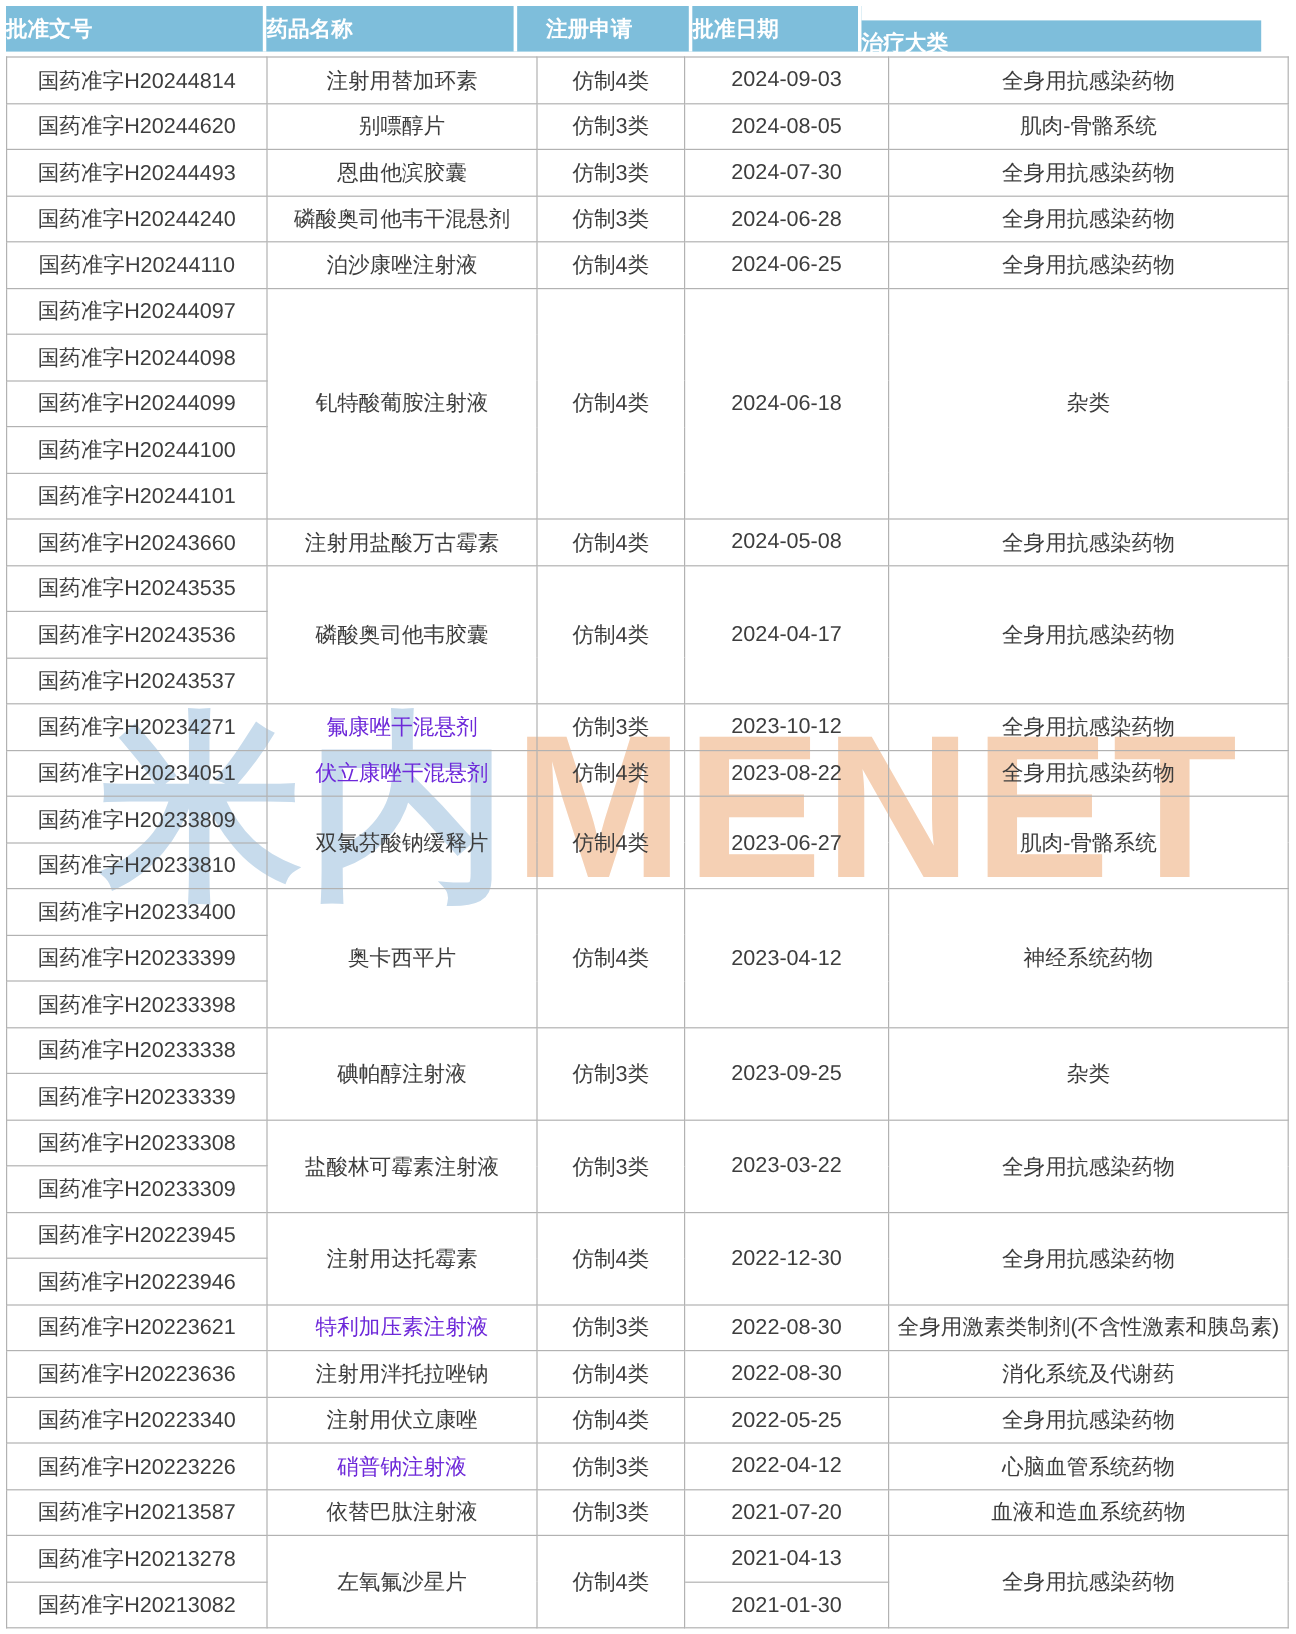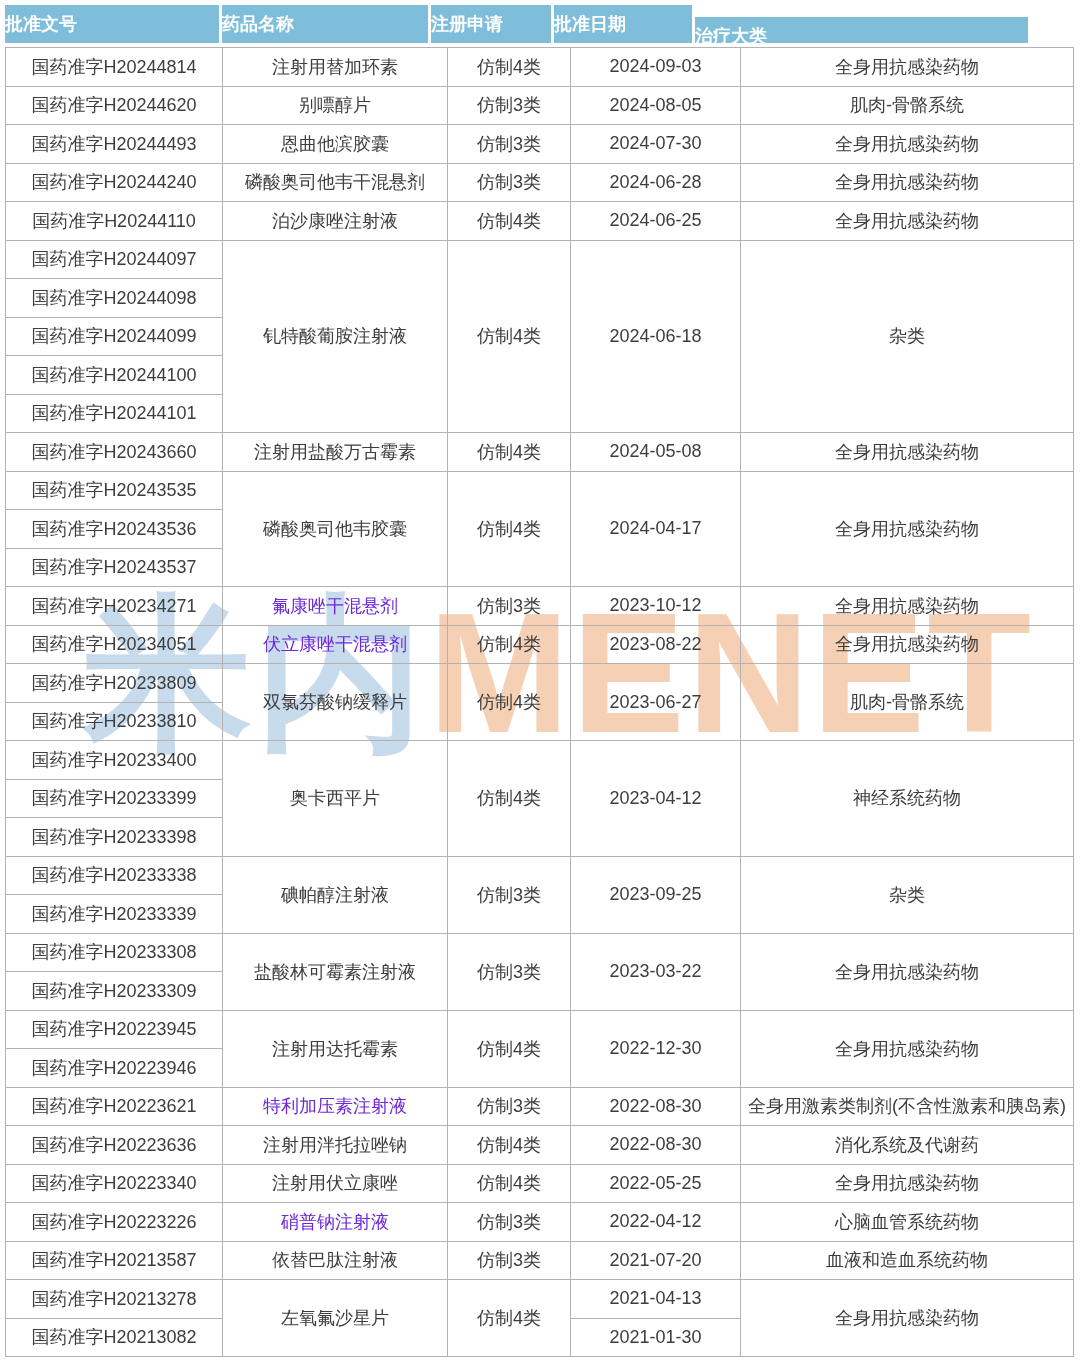--- a/index.html
+++ b/index.html
@@ -51,21 +51,21 @@
     font-weight: bold;
     text-align: left;
     line-height: 38px;
     box-sizing: border-box;
     border-right: 3px solid #ffffff;
     flex: 0 0 auto;
   }
   .header-cell:last-child { border-right: none; margin-top: 12px; }
   .hc1 { width: 217px; }
   .hc2 { width: 209px; }
-  .hc3 { width: 123px; }
+  .hc3 { width: 146px; padding-left: 24px; }
   .hc4 { width: 141px; }
   .hc5 { width: 333px; }
   
   table.drug-table {
     position: absolute;
     top: 47px; left: 5px;
     width: 1068px;
     border-collapse: collapse;
     table-layout: fixed;
     z-index: 2;

